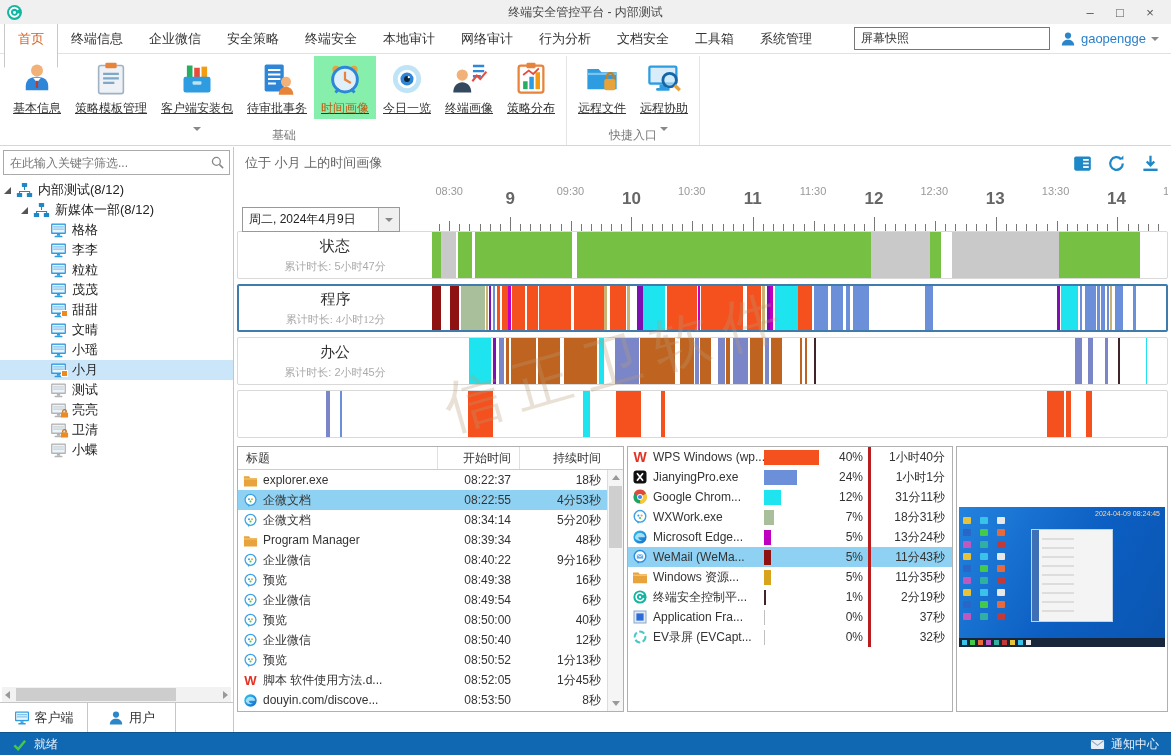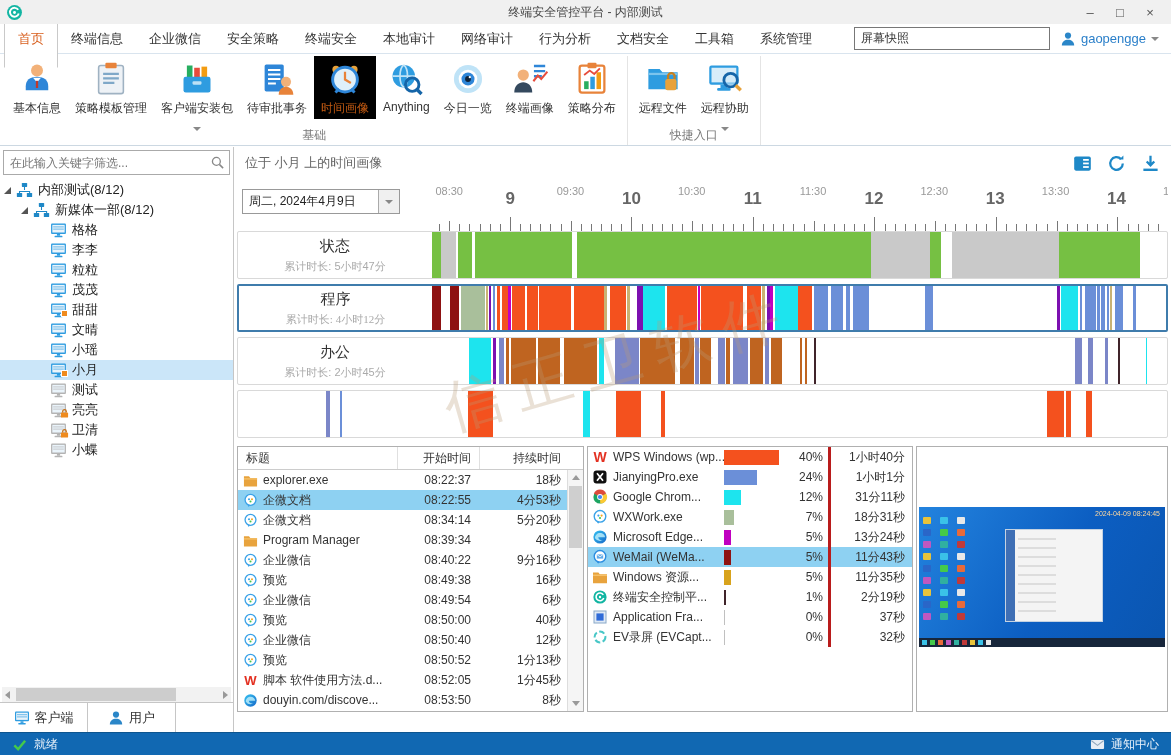--- a/index.html
+++ b/index.html
@@ -19,24 +19,24 @@
   .menu-tabs { display:flex; align-items:center; height:100%; }
   .menu-tab { padding:19px 13px; font-size:13px; color:#333; white-space:nowrap; }
   .menu-tab.active { color:#d85f1e; border:1px solid #c9c9c9; border-bottom-color:#fff; background:#fff; }
   .search-input { margin-left:auto; width:196px; height:23px; border:1px solid #777; font-size:12px; padding:0 6px; color:#333; font-family:"Liberation Sans",sans-serif; outline:none; }
   .user-chip { display:flex; align-items:center; gap:5px; padding:0 12px 0 10px; }
   .user-chip .uname { color:#2a7fc9; font-size:13px; }
 
   
   .ribbon { height:92px; background:#fff; border-bottom:1px solid #ccd8e2; display:flex; padding:2px 2px 0 2px; }
   .ribbon-group { position:relative; padding:0 4px 16px 4px; border-right:1px solid #e4e4e4; }
-  .rg-items { display:flex; align-items:flex-start; }
+  .rg-items { display:flex; align-items:flex-start;text-decoration:underline; }
   .rg-label { position:absolute; bottom:1px; left:0; right:0; text-align:center; font-size:12px; color:#777; }
   .ribbon-item { min-width:60px; padding:5px 7px 2px 7px; display:flex; flex-direction:column; align-items:center; cursor:default; }
-  .ribbon-item.selected { background:#000000; }
+  .ribbon-item.selected { background:#86efac; }
   .ribbon-item .ricon { width:36px; height:36px; margin-bottom:3px; }
   .ribbon-item .rlab { font-size:12px; color:#333; white-space:nowrap; }
   .ribbon-item.selected .rlab { color:#c25a12; }
   .ribbon-item .rcaret { margin-top:3px; height:5px; }
 
   .caret-down { display:inline-block; width:0; height:0; border-left:4px solid transparent; border-right:4px solid transparent; border-top:4px solid #888; }
 
   
   .content { position:absolute; top:147px; bottom:23px; left:0; right:0; display:flex; }
 
@@ -63,21 +63,21 @@
   .side-tab .stic { width:16px; height:15px; }
 
   
   .main { flex:1; position:relative; padding:0 3px; overflow:hidden; background:#fff; }
   .main-header { height:32px; display:flex; align-items:center; padding:0 8px; font-size:13px; color:#666; }
   .mh-icons { margin-left:auto; display:flex; gap:15px; align-items:center; }
   .mh-icons span { width:19px; height:19px; display:inline-block; }
 
   .tl-top { display:flex; height:52px; }
   .tl-left { width:196px; flex:none; position:relative; }
-  .date-select { position:absolute; left:5px; top:10px; width:158px; height:25px; border:1px solid #999; display:flex; align-items:center; font-size:12px; color:#222; }
+  .date-select { position:absolute; left:5px; top:28px; width:158px; height:25px; border:1px solid #999; display:flex; align-items:center; font-size:12px; color:#222; }
   .date-select .dval { flex:1; padding-left:6px; white-space:nowrap; }
   .ds-btn { width:21px; height:100%; border-left:1px solid #aaa; background:#f0f0f0; display:flex; align-items:center; justify-content:center; }
   .axis { flex:1; position:relative; overflow:hidden; }
   .ax-lab { position:absolute; transform:translateX(-50%); white-space:nowrap; }
   .ax-hour { top:10px; font-size:17px; color:#666; font-weight:bold; }
   .ax-half { top:6px; font-size:11px; color:#999; }
   .tick { position:absolute; bottom:0; width:1px; background:#777; }
 
   .track { display:flex; height:48px; margin:0 0 5px 0; border:1px solid #d9d9d9; border-radius:2px; background:#fff; }
   .track.selected { border:2px solid #3f7cac; }
@@ -87,21 +87,21 @@
   .track-sub { font-size:11px; color:#aaa; margin-top:3px; }
   .track-bars { flex:1; position:relative; overflow:hidden; }
   .seg { position:absolute; top:0; bottom:0; min-width:1px; }
 
   .wm { position:absolute; left:205px; top:175px; font-size:58px; letter-spacing:14px; color:rgba(185,155,120,0.30); transform:rotate(-16deg); pointer-events:none; z-index:5; white-space:nowrap; }
 
   .bottom { display:flex; gap:3px; margin-top:8px; height:266px; }
   .panel { border:1px solid #b0b0b0; background:#fff; }
 
   
-  .table1 { width:347px; position:relative; font-size:12px; }
+  .table1 { width:387px; position:relative; font-size:12px; }
   .t1-head { display:flex; height:23px; border-bottom:1px solid #ccc; align-items:center; color:#333; padding-right:16px; }
   .t1h-title { flex:1; padding-left:8px; }
   .t1h-start { width:82px; text-align:right; padding-right:8px; border-left:1px solid #e0e0e0; height:100%; line-height:22px; }
   .t1h-dur { width:88px; text-align:right; padding-right:6px; border-left:1px solid #e0e0e0; height:100%; line-height:22px; }
   .t1-row { display:flex; height:20px; align-items:center; margin-right:16px; }
   .t1-row.selected { background:#8ed1f2; }
   .t1c-title { flex:1; padding-left:5px; display:flex; align-items:center; gap:5px; overflow:hidden; white-space:nowrap; }
   .t1c-title .tic { width:15px; height:15px; flex:none; }
   .t1c-start { width:82px; text-align:right; padding-right:8px; }
   .t1c-dur { width:88px; text-align:right; padding-right:6px; }
@@ -239,31 +239,20 @@
             <div class="ricon">
               <svg viewBox="0 0 32 32">
                 <circle cx="8" cy="7.5" r="3.2" fill="#e8a23a"></circle>
                 <circle cx="24" cy="7.5" r="3.2" fill="#e8a23a"></circle>
                 <circle cx="16" cy="16.5" r="11" fill="#dff0fa" stroke="#2e86d8" stroke-width="2.6"></circle>
                 <path d="M16 9.5v7l5.2 3" stroke="#e8833a" stroke-width="2" fill="none"></path>
                 <path d="M7.5 28l3.2-3.2M24.5 28l-3.2-3.2" stroke="#2e86d8" stroke-width="2.6"></path>
               </svg>
             </div>
             <div class="rlab">时间画像</div>
-          </div>
-          <div class="ribbon-item">
-            <div class="ricon">
-              <svg viewBox="0 0 32 32">
-                <circle cx="14" cy="13.5" r="10" fill="#2e9ce0"></circle>
-                <path d="M4 13.5h20M14 3.5c4.5 3.5 4.5 16.5 0 20M14 3.5c-4.5 3.5-4.5 16.5 0 20" stroke="#bfe3f7" stroke-width="1.5" fill="none"></path>
-                <circle cx="21.5" cy="21" r="6" fill="none" stroke="#1565a8" stroke-width="2.6"></circle>
-                <path d="M25.8 25.3l4 4" stroke="#1565a8" stroke-width="3"></path>
-              </svg>
-            </div>
-            <div class="rlab">Anything</div>
           </div>
           <div class="ribbon-item">
             <div class="ricon">
               <svg viewBox="0 0 32 32">
                 <circle cx="16" cy="16" r="12.5" fill="#bfe3f7"></circle>
                 <circle cx="16" cy="16" r="8.3" fill="#fff"></circle>
                 <circle cx="16" cy="16" r="5.8" fill="#2e86d8"></circle>
                 <circle cx="16" cy="16" r="2.6" fill="#10243a"></circle>
                 <circle cx="17.6" cy="14.4" r="1" fill="#fff"></circle>
               </svg>

